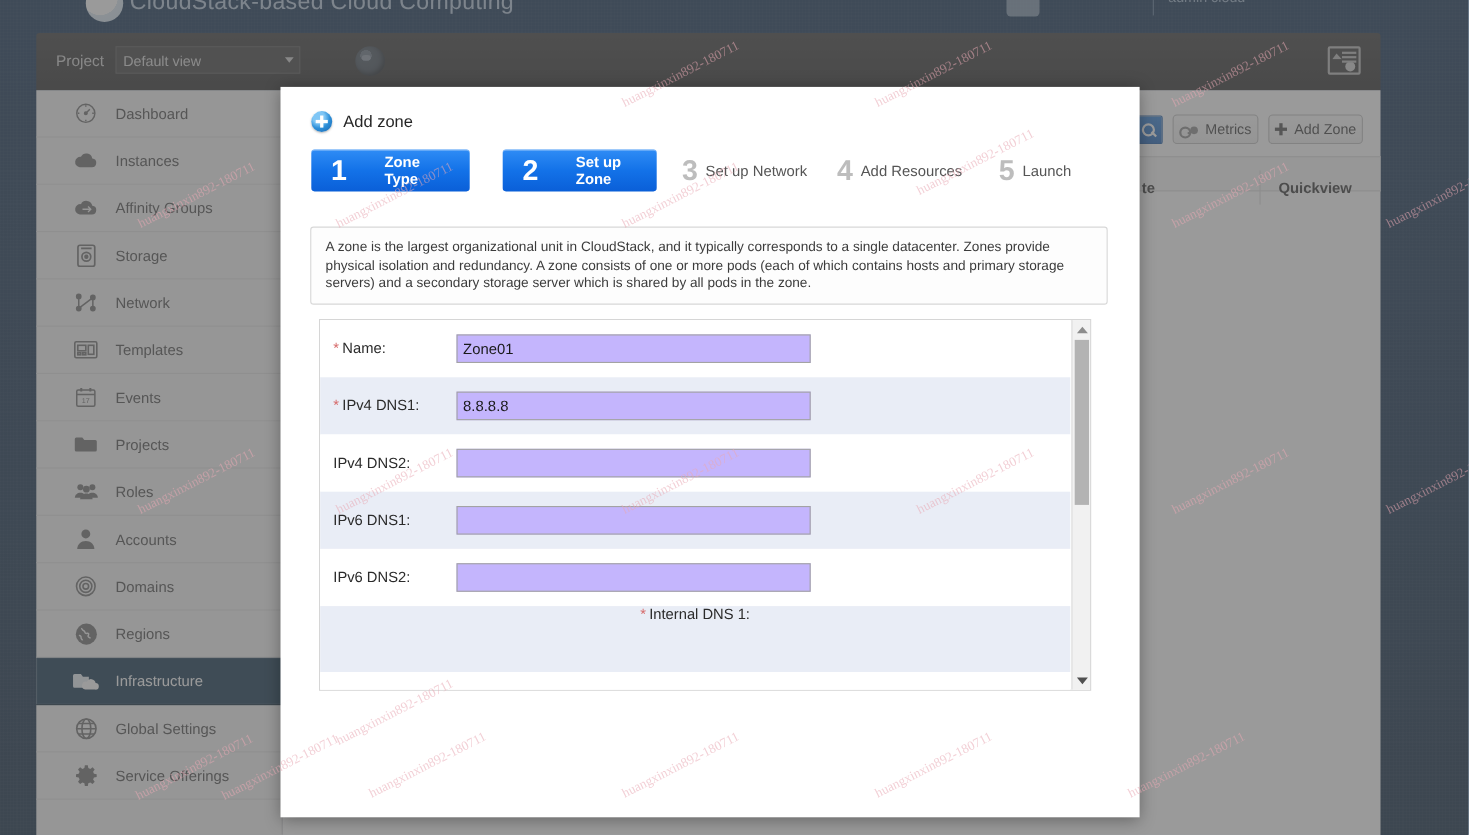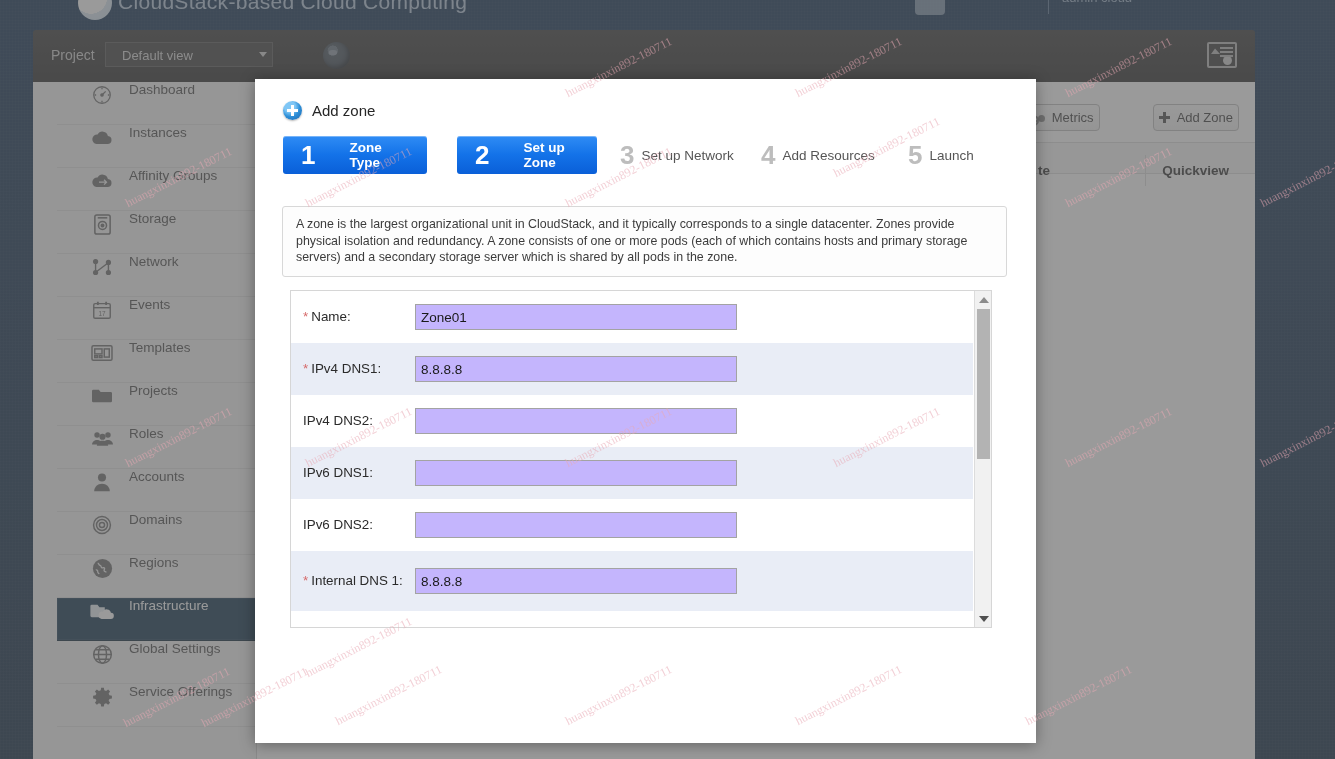--- a/index.html
+++ b/index.html
@@ -57,21 +57,21 @@
   .topbar .proj-label {
     position: absolute; left: 18px; top: 17px;
     font-size: 14px; color: #cfcfcf;
   }
   .proj-select {
     position: absolute; left: 72px; top: 12px;
     width: 168px; height: 25px;
     background: #3f3f3f;
     border: 1px solid #595959;
     color: #d8d8d8; font-size: 13px;
-    padding: 3px 20px 0 16px;
+    padding: 3px 20px 0 6px;
     line-height: 19px;
   }
   .proj-caret {
     position: absolute; right: 5px; top: 9px;
     width: 0; height: 0;
     border-left: 4px solid transparent;
     border-right: 4px solid transparent;
     border-top: 5px solid #cfcfcf;
   }
   .globe-hdr {
@@ -111,25 +111,24 @@
   .sidebar {
     position: absolute; left: 33px; top: 82px;
     width: 224px; height: 677px;
     background: #f3f3f3;
     border-right: 1px solid #d5d5d5;
   }
   .nav-item {
     position: relative;
     height: 43px;
     border-bottom: 1px solid #e3e3e3;
-    display: flex; align-items: flex-start;
+    display: flex; align-items: center;
     padding-left: 32px;
     color: #4c4c4c;
     font-size: 13.5px;
-    margin-left: 24px;
   }
   .nav-item.active {
     background: #12344e;
     color: #ffffff;
     border-bottom: 1px solid #0d2639;
     box-shadow: inset 0 0 0 1px rgba(255,255,255,.05);
   }
   .nav-icon {
     width: 26px; height: 26px;
     margin-right: 14px;
@@ -165,21 +164,20 @@
     width: 6px; height: 2px; background: #fff;
     transform: rotate(45deg);
   }
   .tb-btn {
     height: 27px; padding: 0 5px;
     border: 1px solid #bfbfbf; border-radius: 4px;
     background: linear-gradient(180deg,#fdfdfd,#f0f0f0);
     color: #3c3c3c; font-size: 13px;
     display: flex; align-items: center; gap: 7px;
     white-space: nowrap;
-    margin-left: 44px;
   }
   .metrics-glyph {
     position: relative; width: 17px; height: 8px;
   }
   .metrics-glyph::before {
     content: ""; position: absolute; left: 0; top: 1px;
     width: 7px; height: 7px; border-radius: 50%;
     border: 2px solid #8b8b8b;
   }
   .metrics-glyph::after {
@@ -313,21 +311,21 @@
   .req { color: #d66a6a; margin-right: 3px; }
   .frow input {
     width: 322px; height: 26px;
     border: 1px solid #a3a3a3;
     background: #c4b5fd;
     font-size: 13.5px; color: #1a1a1a;
     padding: 0 5px;
     font-family: "Liberation Sans", sans-serif;
     outline: none;
   }
-  .frow.tall { height: 60px; align-items: center; }
+  .frow.tall { height: 60px; align-items: center; flex-direction: column; }
 
   
   .vscroll {
     position: absolute; right: 0; top: 0;
     width: 17px; height: 336px;
     background: #f1f1f1;
     border-left: 1px solid #dcdcdc;
   }
   .sc-arrow {
     position: absolute; left: 0; width: 17px; height: 17px;
@@ -432,40 +430,40 @@
           <circle cx="19" cy="7" r="2.1" fill="currentColor"></circle>
           <circle cx="5" cy="18" r="2.1" fill="currentColor"></circle>
           <circle cx="19" cy="18" r="2.1" fill="currentColor"></circle>
           <path d="M5 8v8M19 9v7M6.6 16.6 17.4 8.4"></path>
         </svg>
       </span>
       <span>Network</span>
     </div>
     <div class="nav-item">
       <span class="nav-icon">
-        <svg width="22" height="22" viewBox="0 0 24 24" fill="none" stroke="currentColor" stroke-width="1.5">
-          <rect x="3" y="5" width="18" height="16" rx="1.5"></rect>
-          <path d="M3 9.5h18"></path>
-          <path d="M7.5 3v3.5M16.5 3v3.5" stroke-width="2"></path>
-          <text x="12" y="18" font-size="7" fill="currentColor" stroke="none" text-anchor="middle" font-family="sans-serif">17</text>
-        </svg>
-      </span>
-      <span>Events</span>
-    </div>
-    <div class="nav-item">
-      <span class="nav-icon">
         <svg width="24" height="20" viewBox="0 0 26 22" fill="none" stroke="currentColor" stroke-width="1.6">
           <rect x="2" y="3" width="22" height="16" rx="1.5"></rect>
           <rect x="5" y="6.5" width="8" height="5.5"></rect>
           <rect x="15.5" y="6.5" width="5.5" height="9"></rect>
           <rect x="5" y="14" width="3" height="2"></rect>
           <rect x="10" y="14" width="3" height="2"></rect>
         </svg>
       </span>
       <span>Templates</span>
+    </div>
+    <div class="nav-item">
+      <span class="nav-icon">
+        <svg width="22" height="22" viewBox="0 0 24 24" fill="none" stroke="currentColor" stroke-width="1.5">
+          <rect x="3" y="5" width="18" height="16" rx="1.5"></rect>
+          <path d="M3 9.5h18"></path>
+          <path d="M7.5 3v3.5M16.5 3v3.5" stroke-width="2"></path>
+          <text x="12" y="18" font-size="7" fill="currentColor" stroke="none" text-anchor="middle" font-family="sans-serif">17</text>
+        </svg>
+      </span>
+      <span>Events</span>
     </div>
     <div class="nav-item">
       <span class="nav-icon">
         <svg width="24" height="20" viewBox="0 0 26 22" fill="currentColor">
           <path d="M2 5.5a1.5 1.5 0 0 1 1.5-1.5h6l2 2.5h11a1.5 1.5 0 0 1 1.5 1.5v8.5a1.5 1.5 0 0 1-1.5 1.5H3.5A1.5 1.5 0 0 1 2 16.5z"></path>
         </svg>
       </span>
       <span>Projects</span>
     </div>
     <div class="nav-item">

